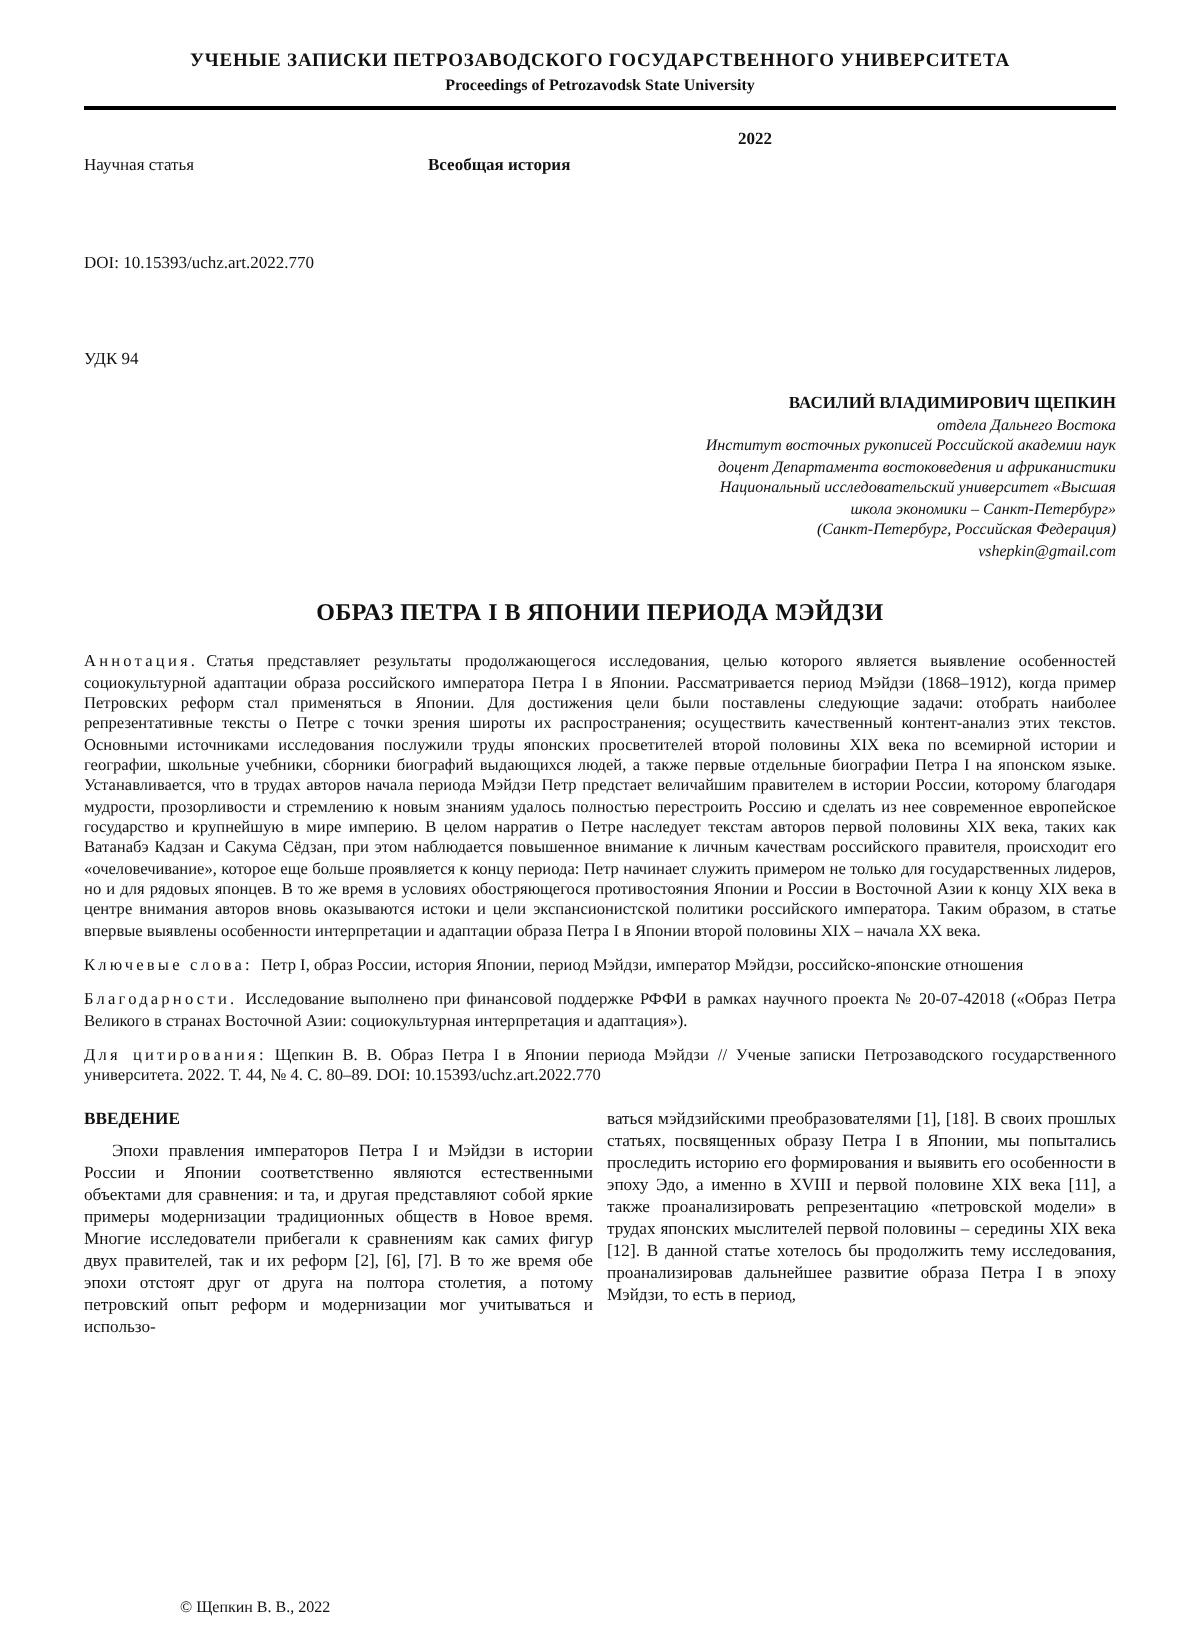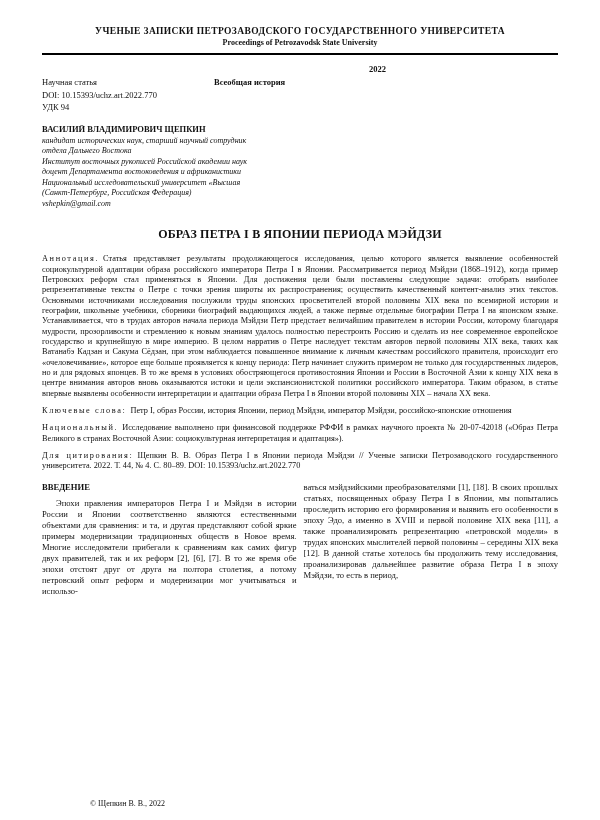--- a/index.html
+++ b/index.html
@@ -24,24 +24,24 @@
     border: none; border-top: 2.5px solid #000; margin: 6px 0 8px 0;
   }
 
   .meta-row {
     display: grid; grid-template-columns: 1fr 1fr 1fr;
     font-size: 8.5px; line-height: 1.5;
   }
   .meta-row .l { text-align: left; }
   .meta-row .c { text-align: left; }
   .meta-row .r { text-align: right; }
-  .meta-small { font-size: 8.5px; line-height: 1.5; }
+  .meta-small { font-size: 8.5px; line-height: 1.5; margin-top: 36px; }
 
   .author-block {
-    margin-top: 10px; text-align: left; font-size: 8px; line-height: 1.32;
+    margin-top: 10px; text-align: right; font-size: 8px; line-height: 1.32;
   }
   .author-name { font-weight: bold; font-size: 8.5px; font-style: normal; }
   .author-line { font-style: italic; display: block; }
   .author-email { font-style: italic; display: block; }
 
   .article-title {
     text-align: center; font-weight: bold; font-size: 12px;
     margin-top: 18px; margin-bottom: 12px; letter-spacing: 0.2px;
   }
 
@@ -80,41 +80,41 @@
 <div class="meta-row">
   <span class="l">Научная статья</span>
   <span class="c bold">Всеобщая история</span>
   <span class="r"></span>
 </div>
 <div class="meta-small">DOI: 10.15393/uchz.art.2022.770</div>
 <div class="meta-small">УДК 94</div>
 
 <div class="author-block">
   <span class="author-name">ВАСИЛИЙ ВЛАДИМИРОВИЧ ЩЕПКИН</span>
-  <span class="author-line">кандидат исторических наук, старший научный сотрудник</span>
   <span class="author-line">отдела Дальнего Востока</span>
   <span class="author-line">Институт восточных рукописей Российской академии наук</span>
   <span class="author-line">доцент Департамента востоковедения и африканистики</span>
   <span class="author-line">Национальный исследовательский университет «Высшая</span>
+  <span class="author-line">школа экономики – Санкт-Петербург»</span>
   <span class="author-line">(Санкт-Петербург, Российская Федерация)</span>
   <span class="author-email">vshepkin@gmail.com</span>
 </div>
 
 <h1 class="article-title">ОБРАЗ ПЕТРА I В ЯПОНИИ ПЕРИОДА МЭЙДЗИ</h1>
 
 <p class="block">
   <span class="spaced-label">Аннотация.</span><span>Статья представляет результаты продолжающегося исследования, целью которого является выявление особенностей социокультурной адаптации образа российского императора Петра I в Японии. Рассматривается период Мэйдзи (1868–1912), когда пример Петровских реформ стал применяться в Японии. Для достижения цели были поставлены следующие задачи: отобрать наиболее репрезентативные тексты о Петре с точки зрения широты их распространения; осуществить качественный контент-анализ этих текстов. Основными источниками исследования послужили труды японских просветителей второй половины XIX века по всемирной истории и географии, школьные учебники, сборники биографий выдающихся людей, а также первые отдельные биографии Петра I на японском языке. Устанавливается, что в трудах авторов начала периода Мэйдзи Петр предстает величайшим правителем в истории России, которому благодаря мудрости, прозорливости и стремлению к новым знаниям удалось полностью перестроить Россию и сделать из нее современное европейское государство и крупнейшую в мире империю. В целом нарратив о Петре наследует текстам авторов первой половины XIX века, таких как Ватанабэ Кадзан и Сакума Сёдзан, при этом наблюдается повышенное внимание к личным качествам российского правителя, происходит его «очеловечивание», которое еще больше проявляется к концу периода: Петр начинает служить примером не только для государственных лидеров, но и для рядовых японцев. В то же время в условиях обостряющегося противостояния Японии и России в Восточной Азии к концу XIX века в центре внимания авторов вновь оказываются истоки и цели экспансионистской политики российского императора. Таким образом, в статье впервые выявлены особенности интерпретации и адаптации образа Петра I в Японии второй половины XIX – начала XX века.</span>
 </p>
 
 <p class="block">
   <span class="spaced-label">Ключевые слова:</span><span>Петр I, образ России, история Японии, период Мэйдзи, император Мэйдзи, российско-японские отношения</span>
 </p>
 
 <p class="block">
-  <span class="spaced-label">Национальный.</span><span>Исследование выполнено при финансовой поддержке РФФИ в рамках научного проекта № 20-07-42018 («Образ Петра Великого в странах Восточной Азии: социокультурная интерпретация и адаптация»).</span>
+  <span class="spaced-label">Благодарности.</span><span>Исследование выполнено при финансовой поддержке РФФИ в рамках научного проекта № 20-07-42018 («Образ Петра Великого в странах Восточной Азии: социокультурная интерпретация и адаптация»).</span>
 </p>
 
 <p class="block">
   <span class="spaced-label">Для цитирования:</span><span>Щепкин В. В. Образ Петра I в Японии периода Мэйдзи // Ученые записки Петрозаводского государственного университета. 2022. Т. 44, № 4. С. 80–89. DOI: 10.15393/uchz.art.2022.770</span>
 </p>
 
 <div class="body-columns">
   <div class="col">
     <div class="section-heading">ВВЕДЕНИЕ</div>
     <p class="indent">Эпохи правления императоров Петра I и Мэйдзи в истории России и Японии соответственно являются естественными объектами для сравнения: и та, и другая представляют собой яркие примеры модернизации традиционных обществ в Новое время. Многие исследователи прибегали к сравнениям как самих фигур двух правителей, так и их реформ [2], [6], [7]. В то же время обе эпохи отстоят друг от друга на полтора столетия, а потому петровский опыт реформ и модернизации мог учитываться и использо-</p>

